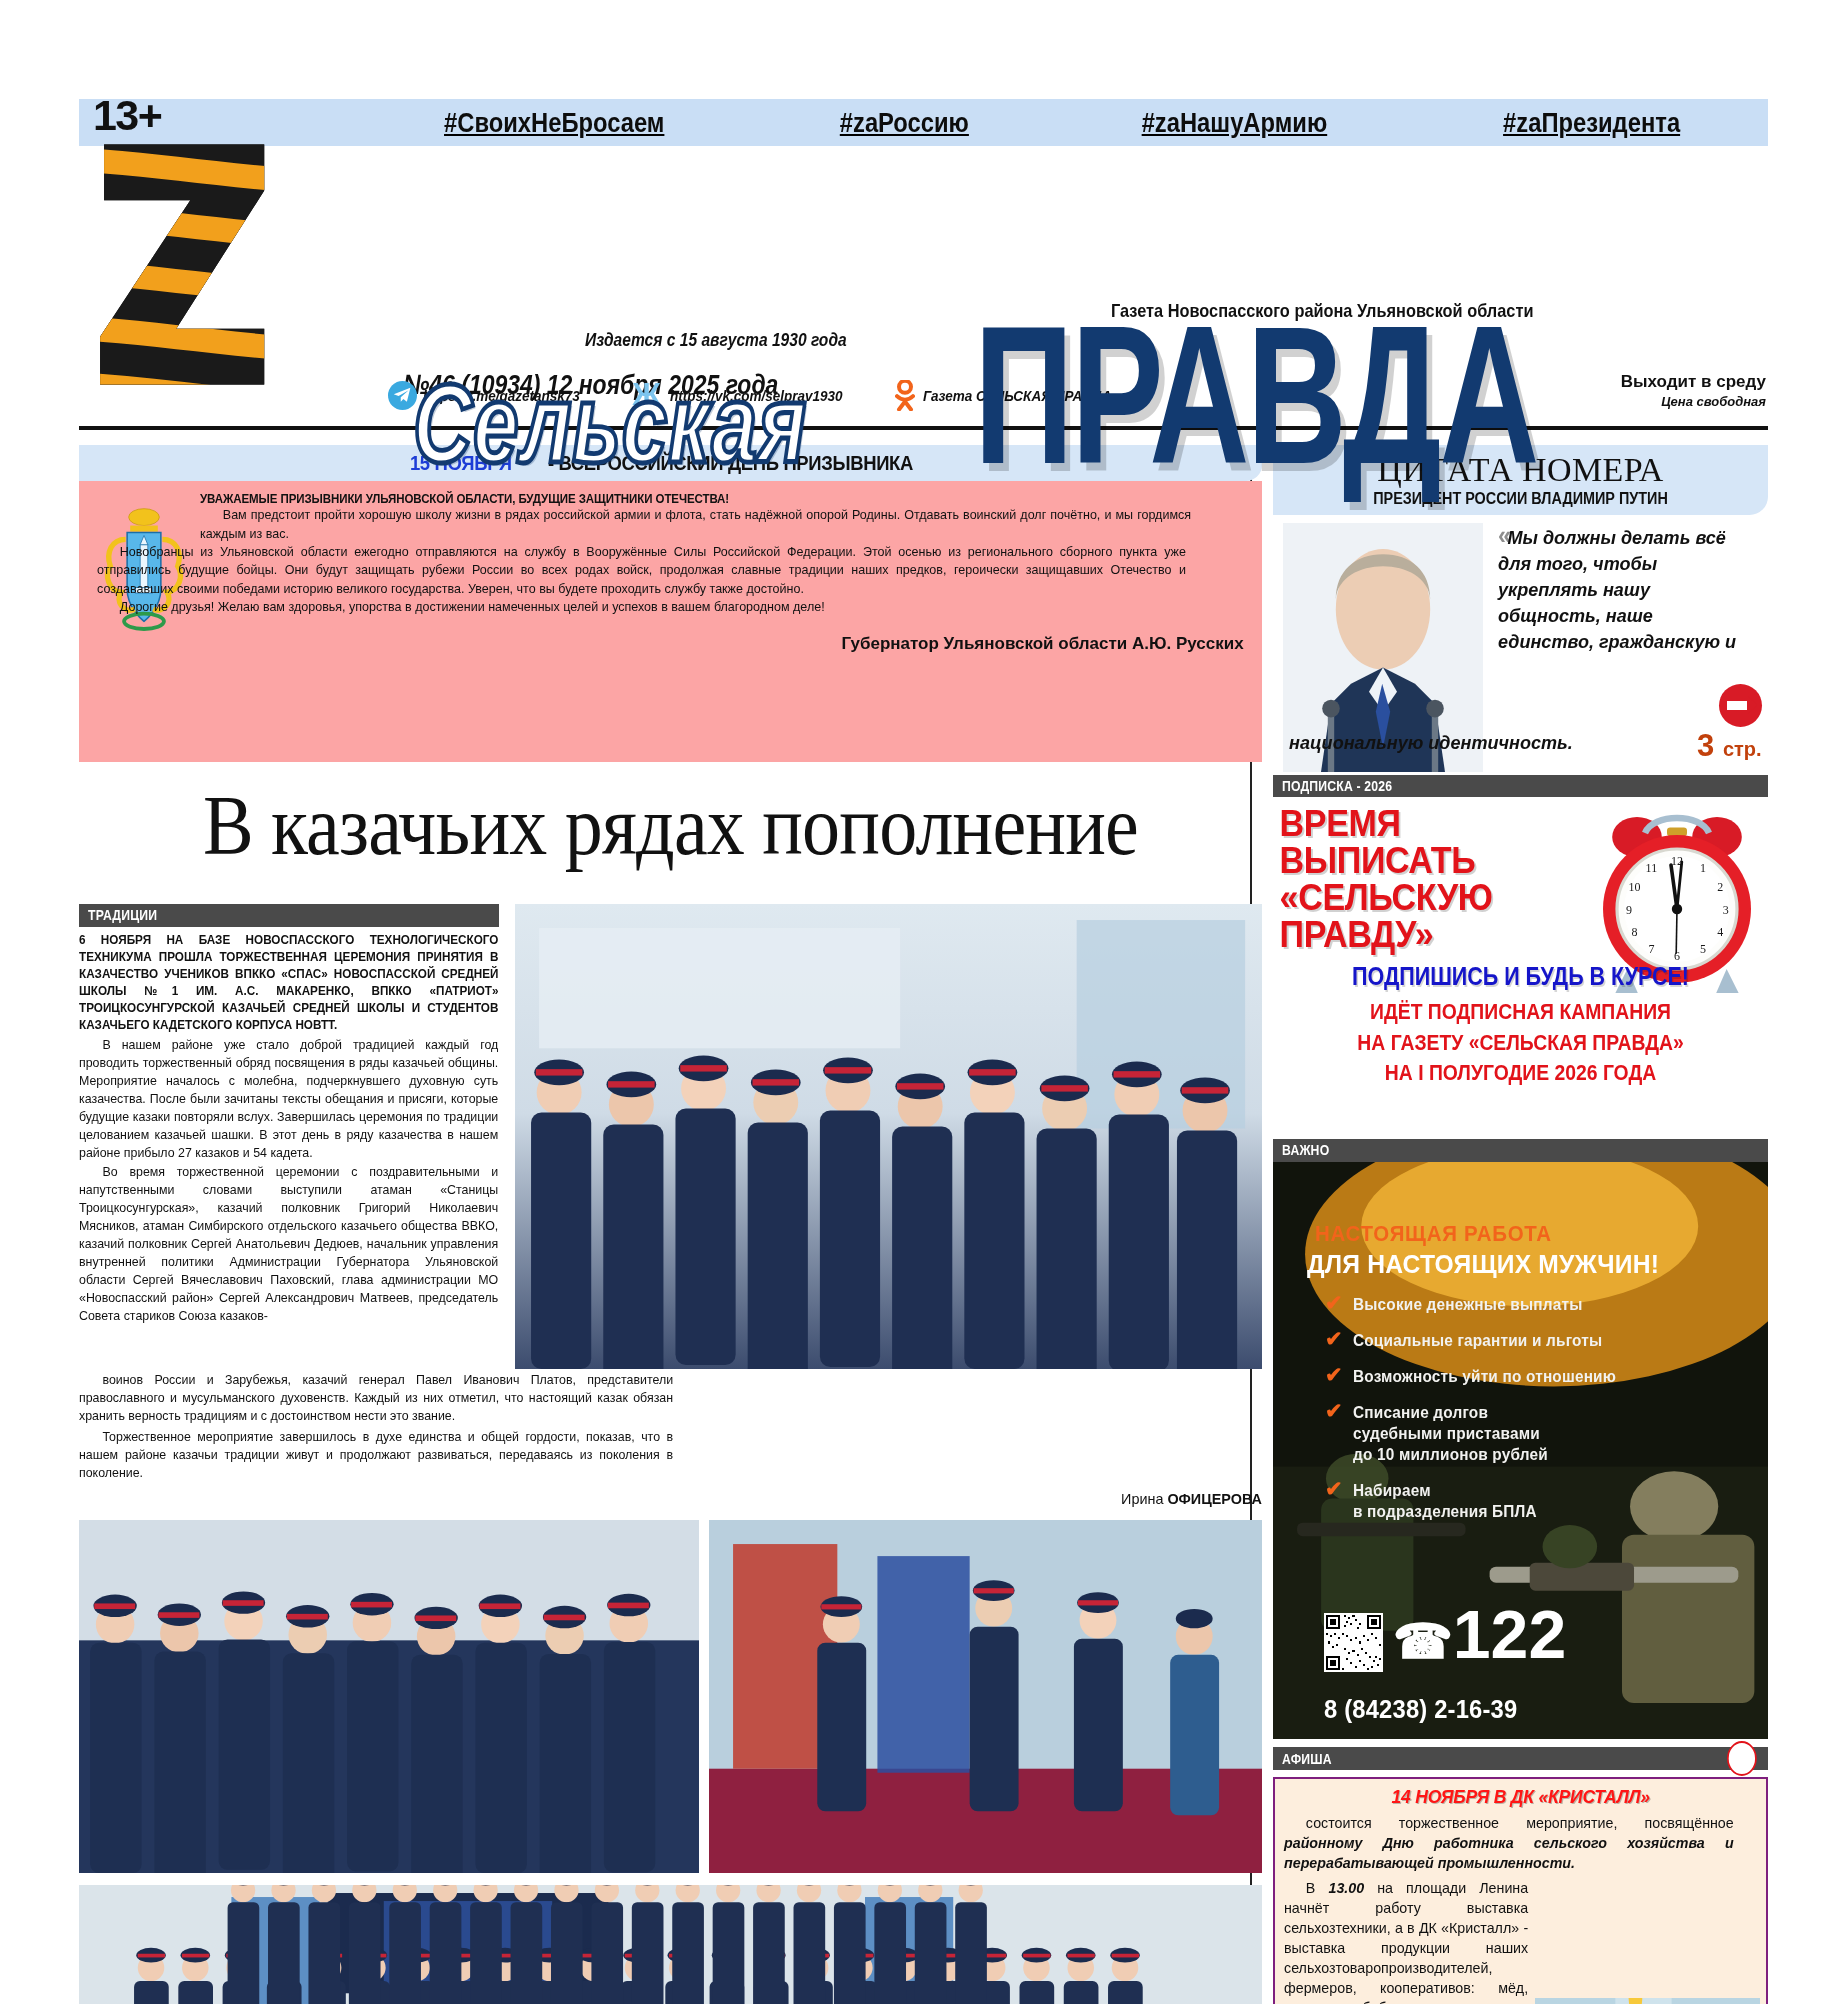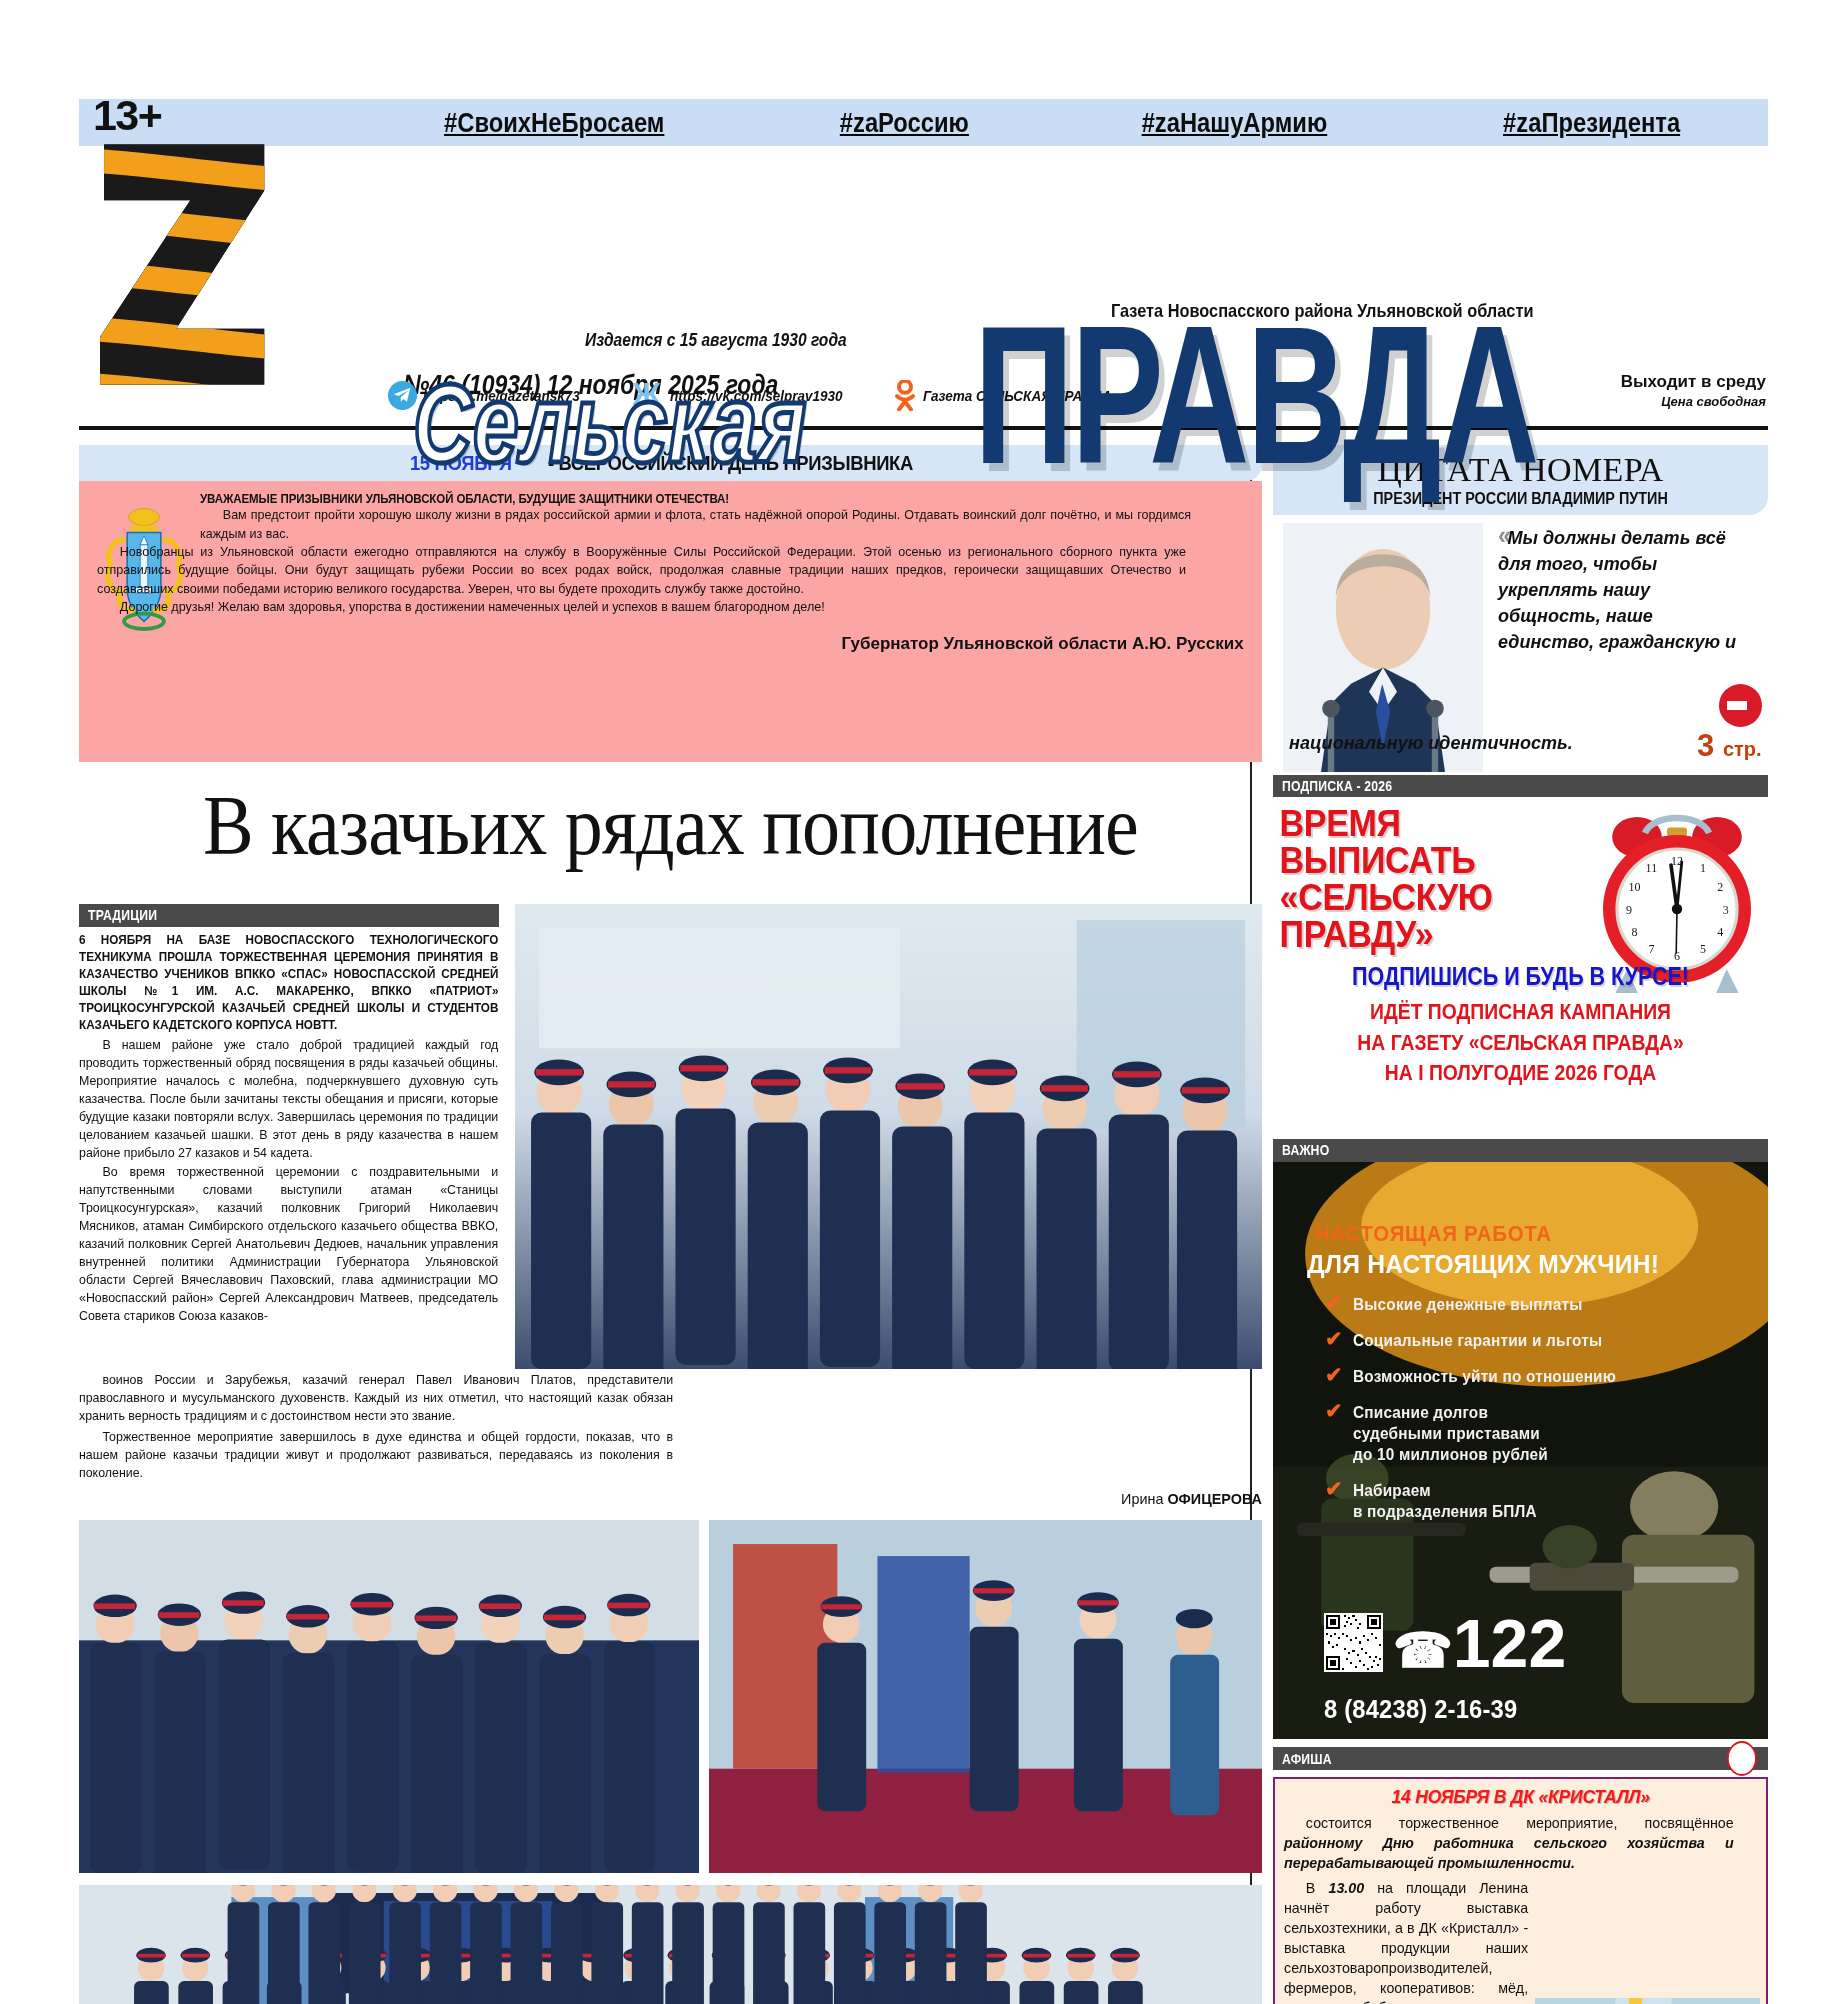--- a/index.html
+++ b/index.html
@@ -372,21 +372,21 @@
     font-size: 16px; line-height: 21px; color:#f2f2f0; letter-spacing:0.2px;
     transform: scaleX(0.96); transform-origin:left top;
   }
   .qr {
     position:absolute; left: 51px; bottom: 67px; width: 59px; height: 59px;
     background:#fff;
   }
   .army-122 {
     position:absolute; left: 120px; bottom: 52px;
     font-family:"Liberation Sans",sans-serif; font-weight:bold;
-    font-size: 68px; color:#fff; line-height: 73px;
+    font-size: 68px; color:#fff; line-height: 90px;
   }
   .army-phone {
     position:absolute; left: 51px; bottom: 14.4px;
     font-family:"Liberation Sans",sans-serif; font-weight:bold;
     font-size: 25px; color:#fff; letter-spacing:0.2px;
     transform: scaleX(0.95); transform-origin:left bottom;
   }
 
   
   .afisha-box { width: 495px; margin-top: 8.8px; }

